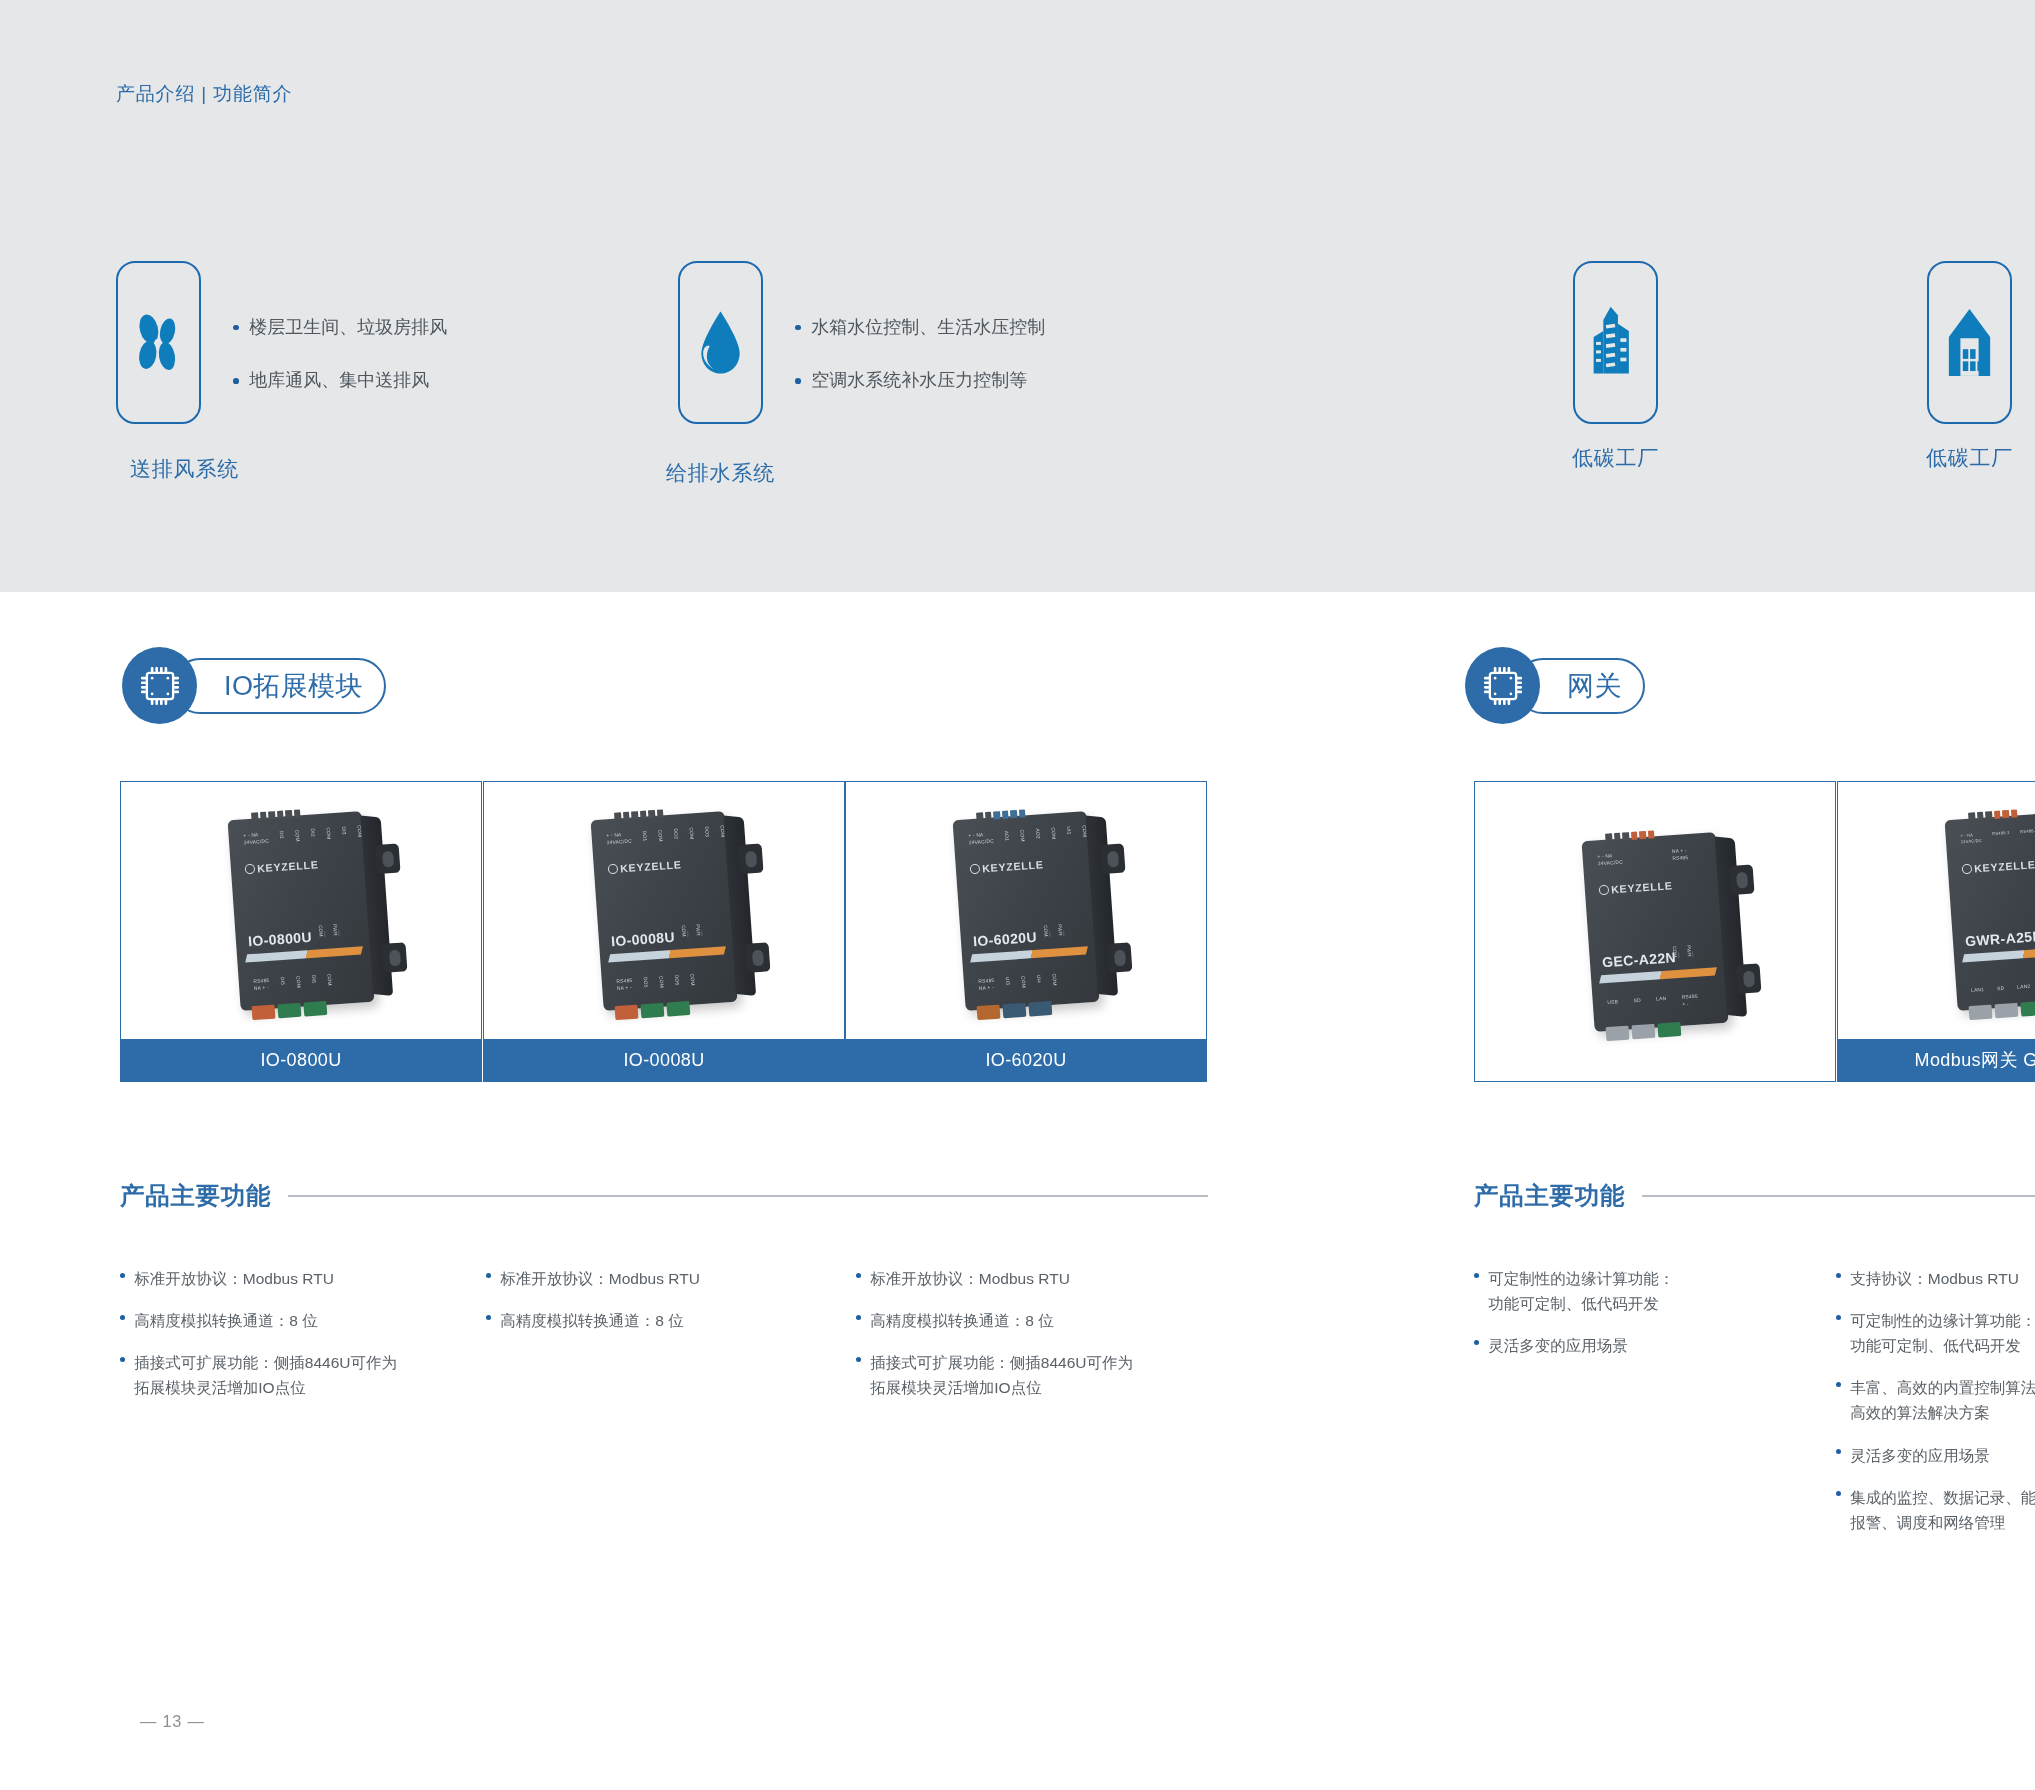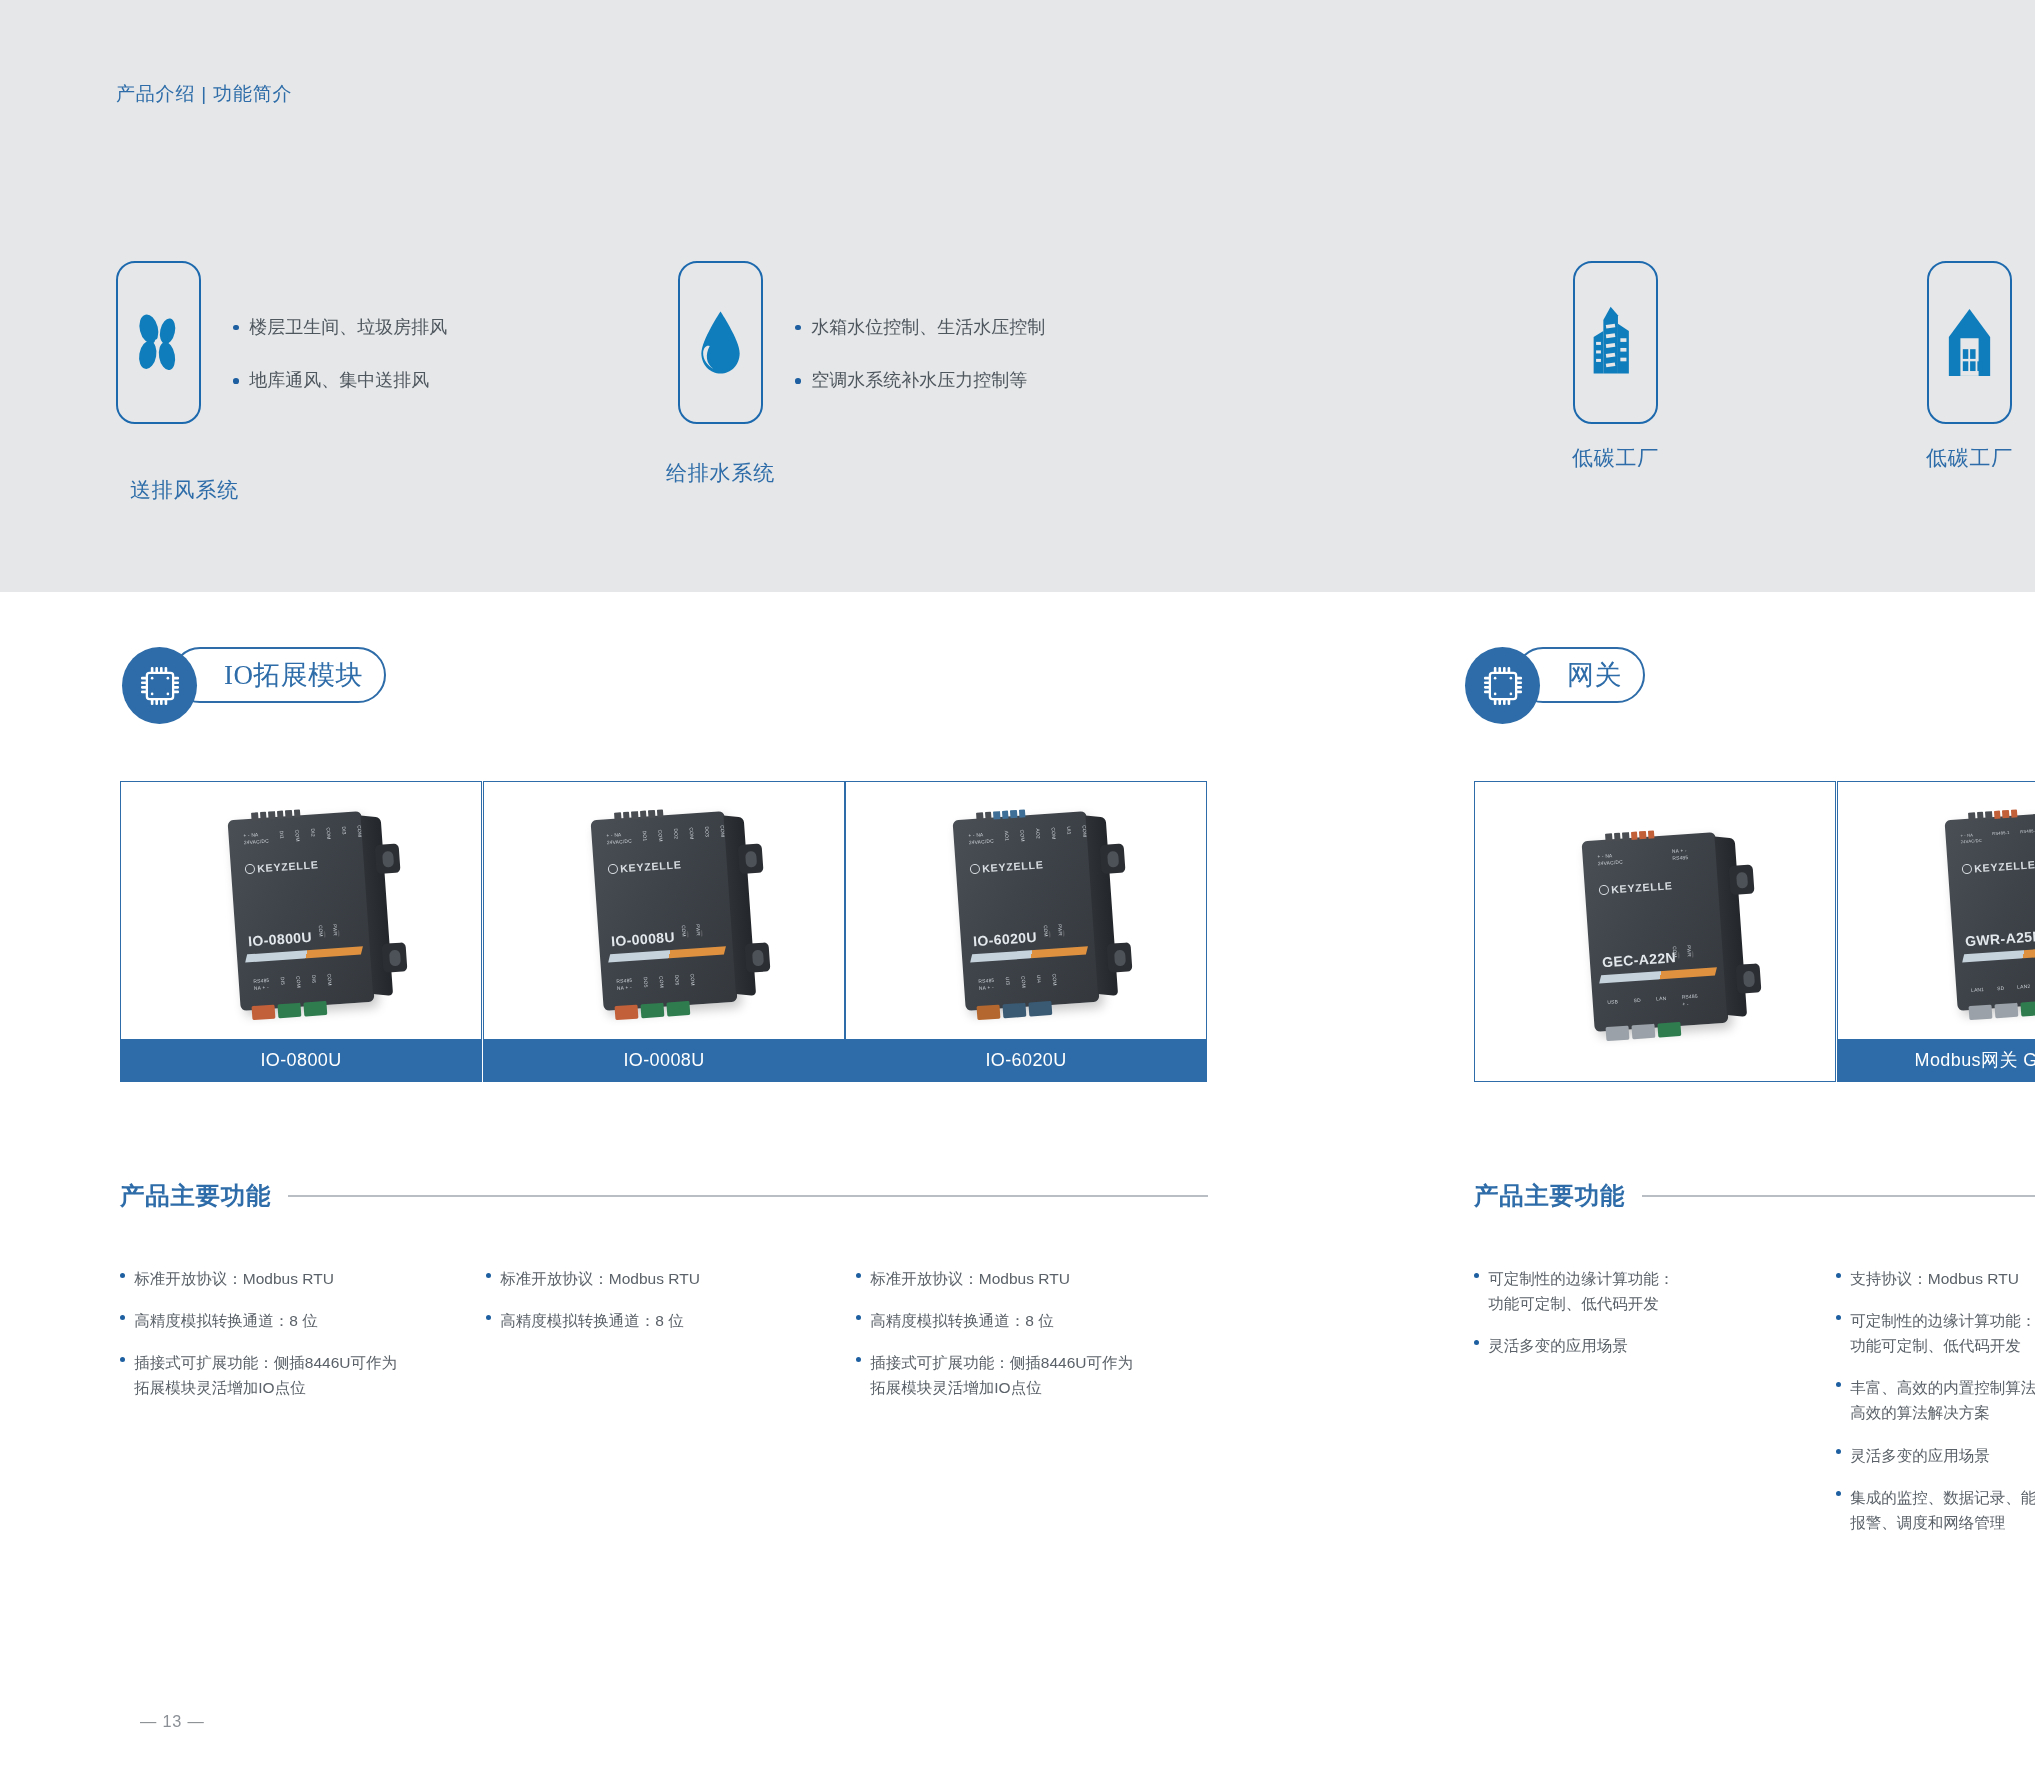--- a/index.html
+++ b/index.html
@@ -58,21 +58,21 @@
     width: 85px; height: 163px;
     border: 2.4px solid #1d69ae; border-radius: 19px;
     display: flex; align-items: center; justify-content: center;
   }
   .tile .tile-caption {
     position: absolute; top: 183px; left: 50%; transform: translateX(-50%);
     font-size: 21px; color: #2d6ca8; white-space: nowrap; letter-spacing: 0.8px;
   }
 
   
-  .sect-badge { position: absolute; display: flex; height: 77px; font-family: Liberation Serif, serif; }
+  .sect-badge { position: absolute; display: flex; align-items: center; height: 77px; }
   .sect-badge .chip-circle {
     width: 75px; height: 77px; border-radius: 50%;
     background: #2d6ca8; display: flex; align-items: center; justify-content: center;
     position: relative; z-index: 2; flex: 0 0 auto;
   }
   .sect-badge .pill {
     height: 56px; margin-left: -25px;
     border: 2px solid #2d6ca8; border-radius: 28px;
     display: flex; align-items: center;
     padding: 0 21px 0 50px;
@@ -208,21 +208,21 @@
       <div class="sc-bullet">
         <span class="dot"></span>
         <span>楼层卫生间、垃圾房排风</span>
       </div>
       <div class="sc-bullet">
         <span class="dot"></span>
         <span>地库通风、集中送排风</span>
       </div>
     </div>
   </div>
-  <div class="sc-caption" style="left:130px; top:476px;">送排风系统</div>
+  <div class="sc-caption" style="left:130px; top:455px;">送排风系统</div>
 
   <div class="scenario" style="left:678px; top:261px;">
     <div class="sc-icon-box">
       <svg width="51" height="67" viewBox="0 0 84 112">
         <path d="M42 4 C42 4 74 52 74 74 C74 94 59 108 42 108 C25 108 10 94 10 74 C10 52 42 4 42 4 Z" fill="#0f7cbb"></path>
         <path d="M24 62 C16 76 18 92 30 100 C22 96 12 86 13 72 C14 64 19 60 24 62 Z" fill="#e5e7e9"></path>
       </svg>
     </div>
     <div class="sc-bullets">
       <div class="sc-bullet">

